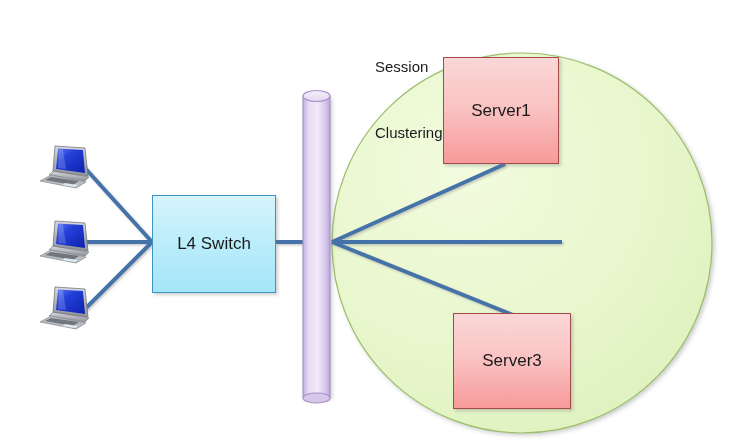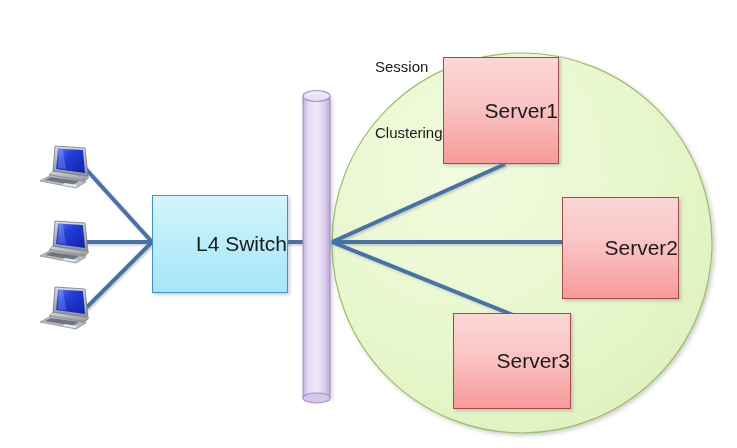--- a/index.html
+++ b/index.html
@@ -34,38 +34,38 @@
   }
   #session-label {
     left: 375px;
     top: 12px;
     font-size: 15px;
     line-height: 22px;
   }
   .node-label {
     position: absolute;
     color: #1a1a1a;
-    font-size: 21px;
+    font-size: 17px;
     font-family: "Liberation Sans", sans-serif;
-    text-align: right;
+    text-align: center;
     width: 100%;
     top: 50%;
     transform: translateY(-50%);
     pointer-events: none;
   }
 
   
   .box {
     position: absolute;
     box-sizing: border-box;
   }
   #l4-switch {
     left: 152px;
     top: 195px;
-    width: 136px;
+    width: 124px;
     height: 98px;
     border: 1px solid #3f92c4;
     background: linear-gradient(to bottom, #d6f4fc 0%, #bfeefb 40%, #a5e6f8 100%);
     box-shadow: 2px 2px 3px rgba(120,120,120,0.35);
   }
   .server-box {
     border: 1px solid #a34b4b;
     background: linear-gradient(to bottom, #fbd7d7 0%, #fac4c4 45%, #f79a9a 100%);
     box-shadow: 2px 2px 3px rgba(120,120,120,0.35);
   }
@@ -213,21 +213,18 @@
   </div>
 
   <div class="box" id="l4-switch">
     <div class="node-label">L4 Switch</div>
   </div>
 
   <div class="box server-box" id="server1">
     <div class="node-label">Server1</div>
   </div>
 
-  <div class="box server-box" id="server2">
-    <div class="node-label">Server2</div>
-  </div>
 
   <div class="box server-box" id="server3">
     <div class="node-label">Server3</div>
   </div>
 
 </div>
 
 </body></html>

